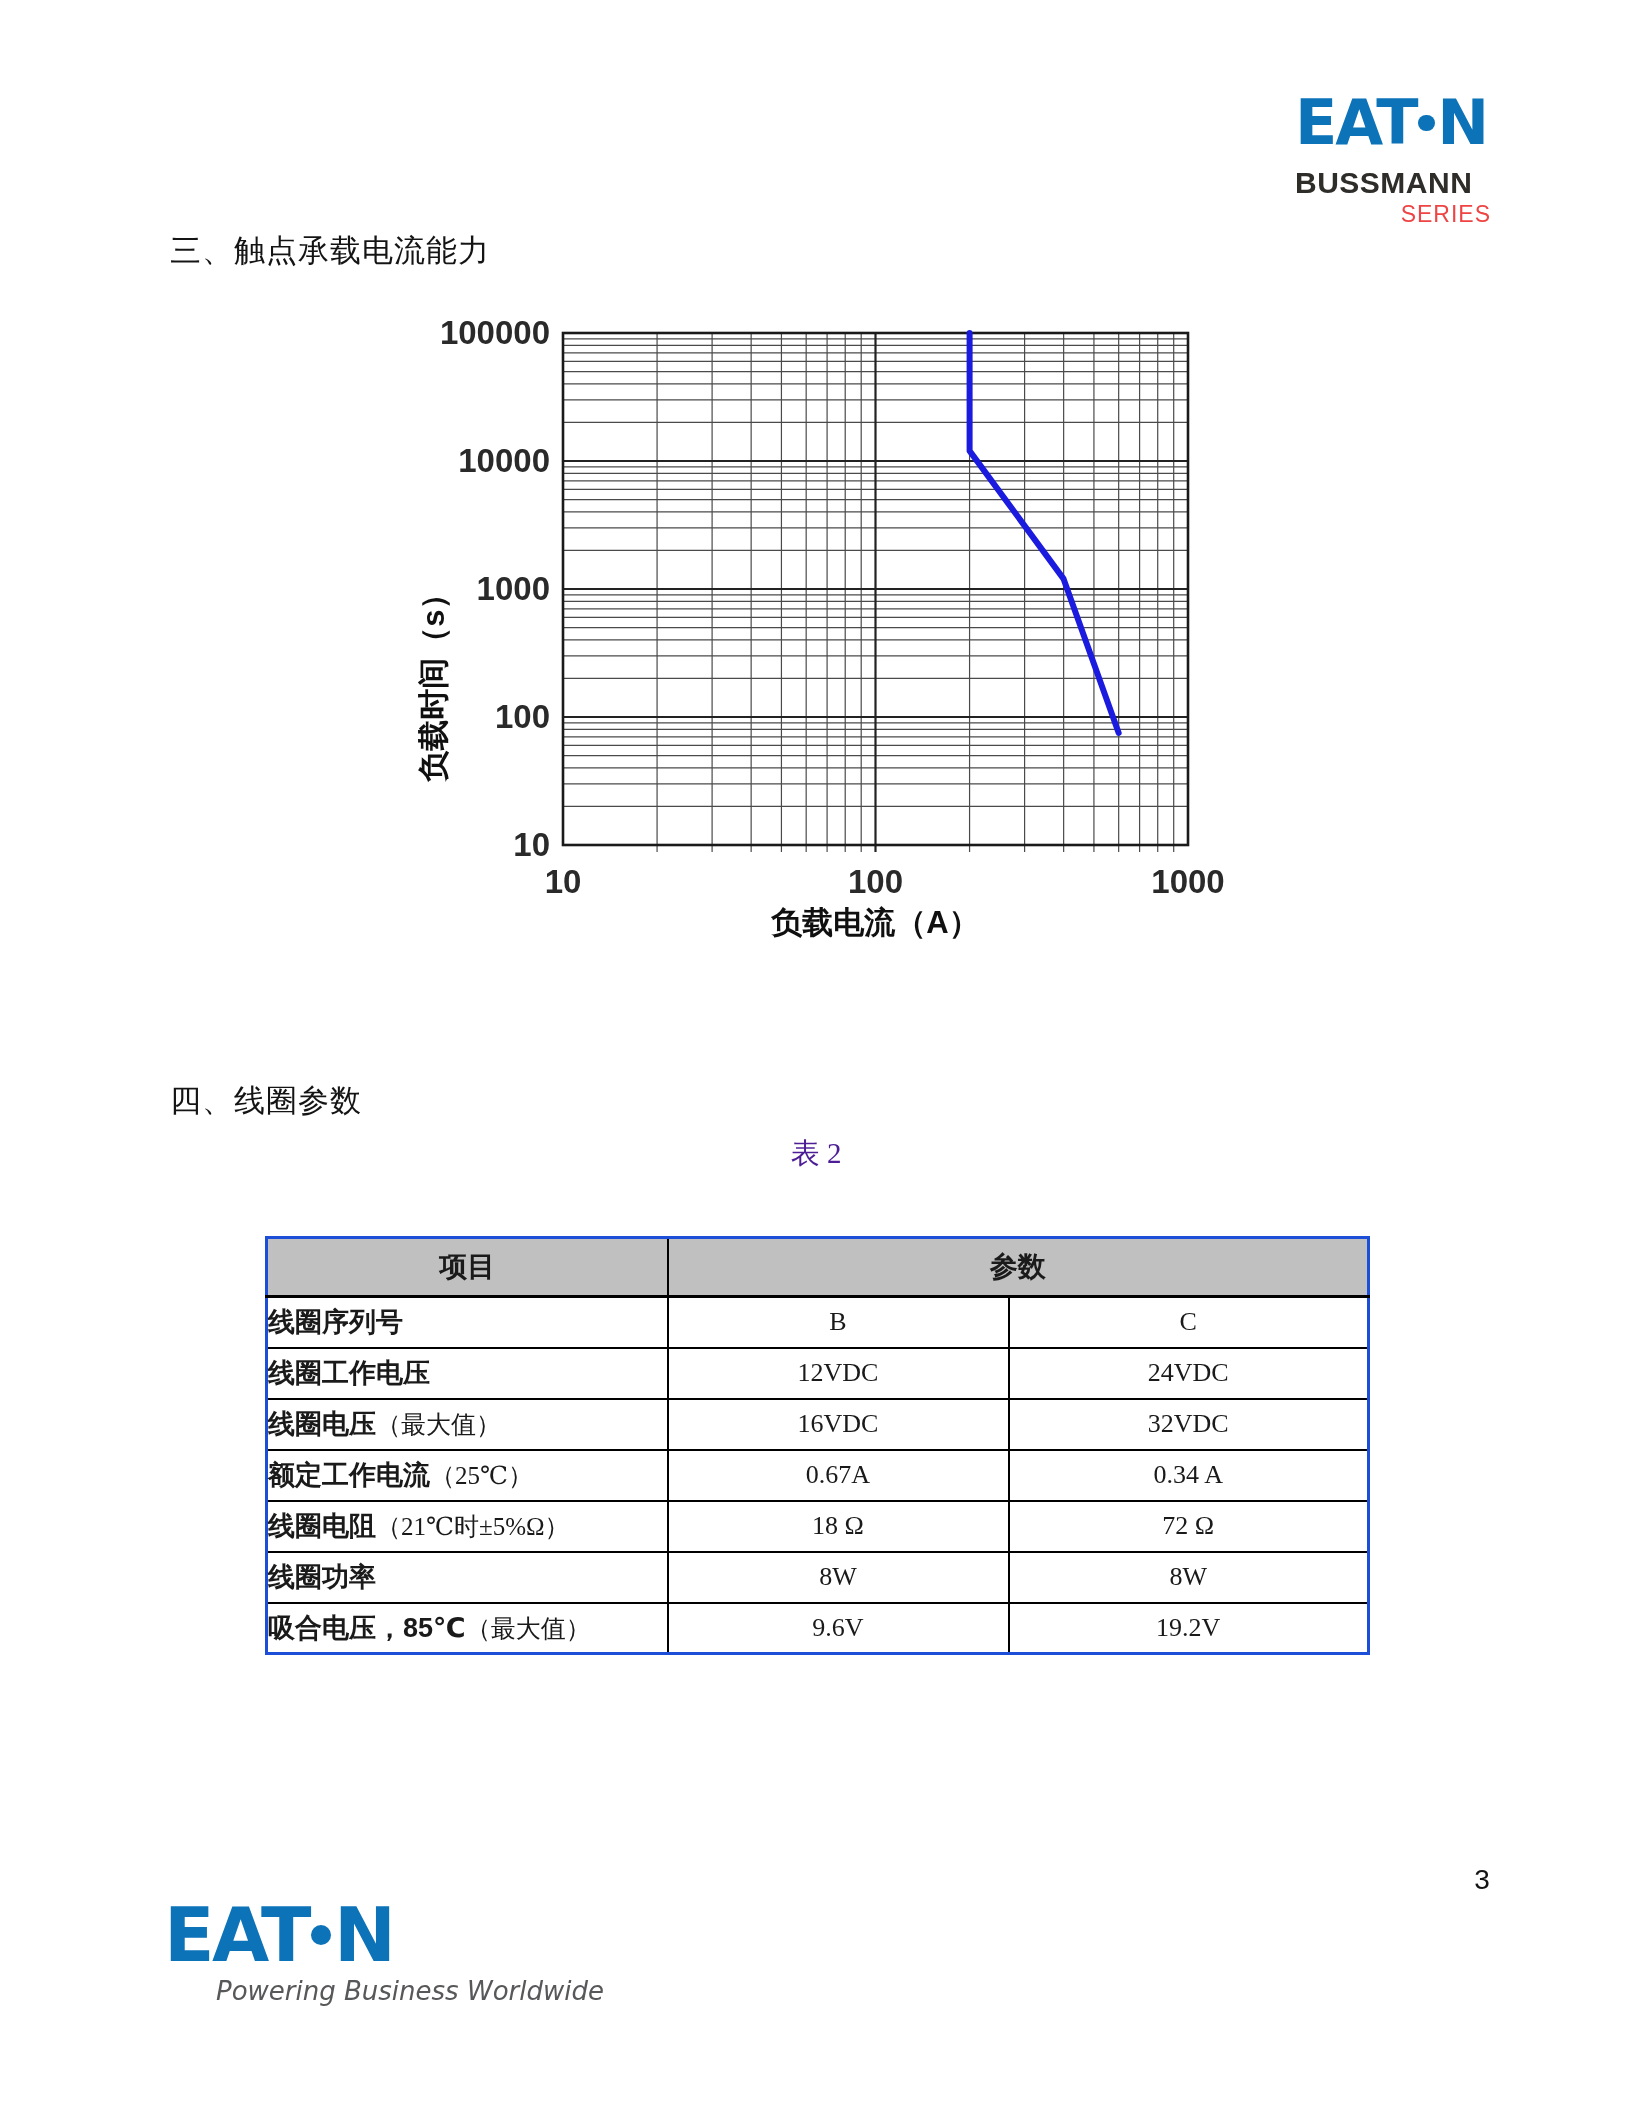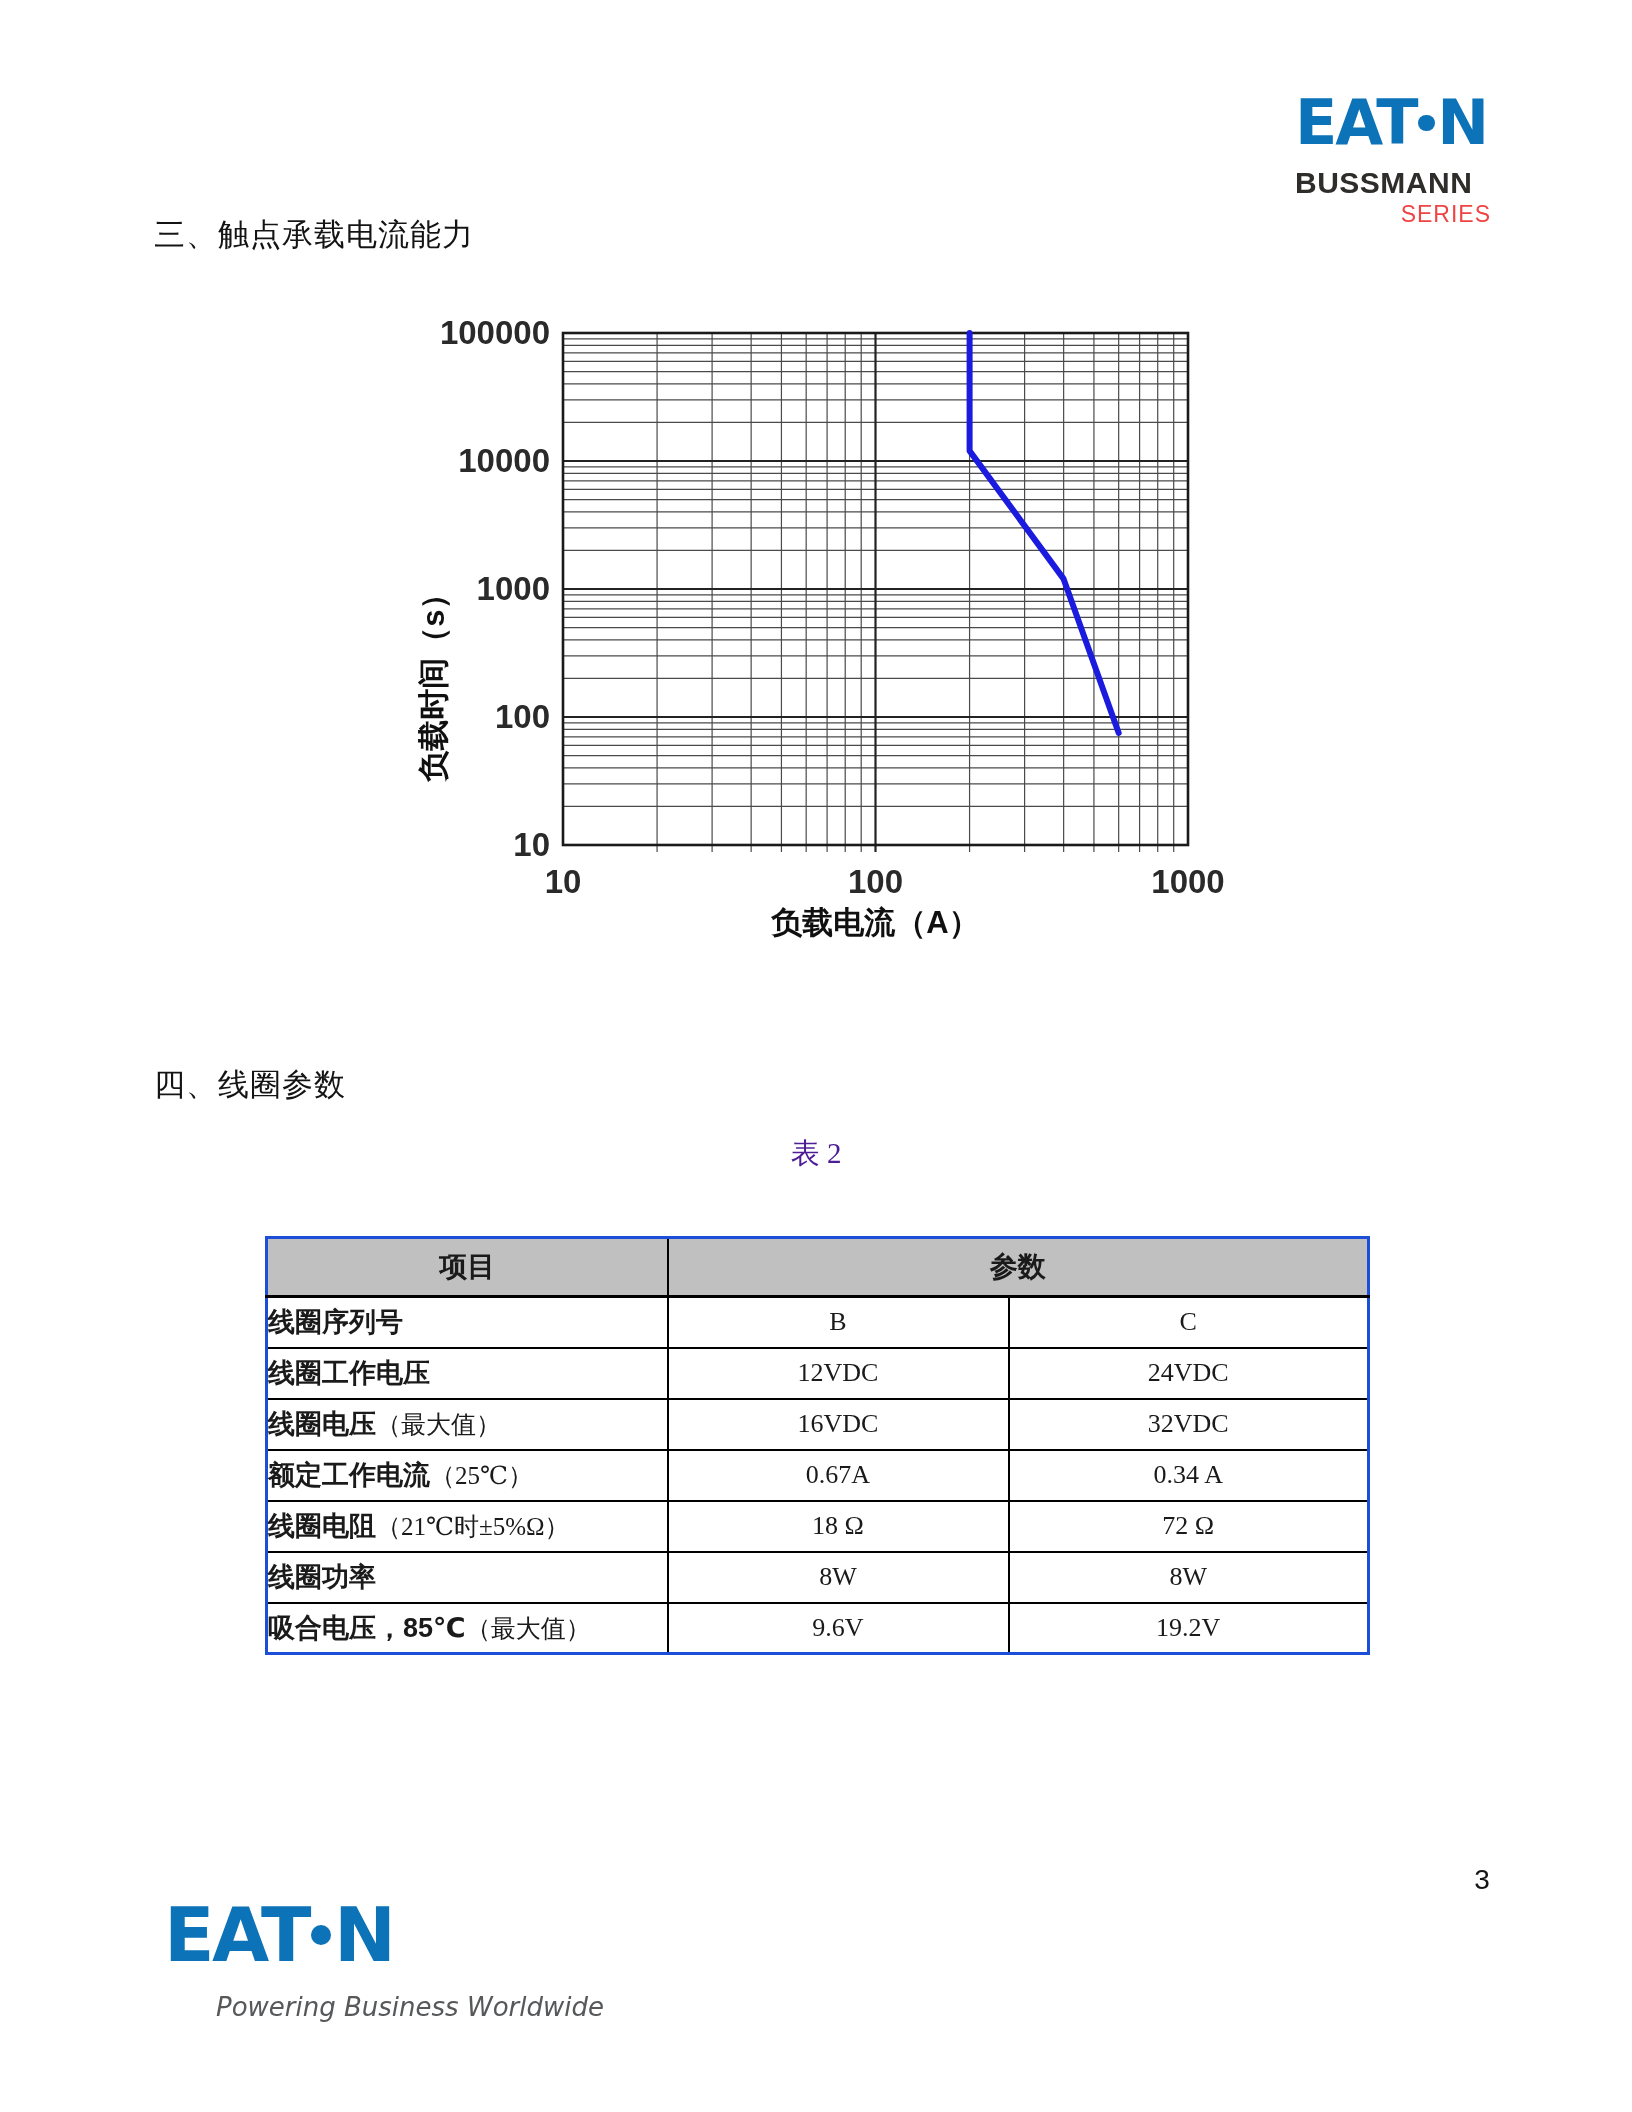--- a/index.html
+++ b/index.html
@@ -10,21 +10,21 @@
   .eaton-word{display:flex;align-items:center;color:#0d73b8;font-weight:900;
               font-family:"DejaVu Sans","Liberation Sans",sans-serif;letter-spacing:-0.035em;line-height:1;}
   .eaton-word .edot{display:inline-block;width:0.27em;height:0.27em;border-radius:50%;
                     background:currentColor;margin:0 0.035em;}
   .brand-top{position:absolute;left:1295px;top:92px;width:196px;display:flex;flex-direction:column;}
   .brand-top .eaton-word{font-size:62px;}
   .bussmann{margin-top:12px;font-size:30px;font-weight:700;color:#2f2d2a;letter-spacing:0.5px;}
   .series{margin-top:1px;font-size:23px;font-weight:500;color:#ef4444;letter-spacing:1px;text-align:right;}
 
   
-  .sec{position:absolute;margin:0;font-family:"Liberation Serif","DejaVu Serif",serif;
+  .sec{position:absolute;margin:16px;font-family:"Liberation Serif","DejaVu Serif",serif;
        font-weight:400;font-size:31px;color:#141414;letter-spacing:1px;}
   .sec3{left:154px;top:214px;}
   .sec4{left:154px;top:1064px;}
 
   
   .chart{position:absolute;left:380px;top:295px;margin:0;}
   text.tick{font:700 33px "Liberation Sans","DejaVu Sans",sans-serif;fill:#2a2a2a;}
   text.axis-title{font:700 31px "Liberation Sans","DejaVu Sans",sans-serif;fill:#101010;}
 
   
@@ -38,21 +38,21 @@
   table.coil tbody tr{height:51px;}
   td.lbl{padding-left:14px;font-size:27px;font-weight:700;vertical-align:middle;}
   td.lbl .note{font-family:"Liberation Serif","DejaVu Serif",serif;font-weight:400;font-size:25px;}
   td.val{text-align:center;vertical-align:middle;
          font-family:"Liberation Serif","DejaVu Serif",serif;font-size:26px;font-weight:400;}
 
   
   .pageno{position:absolute;left:1462px;top:1864px;width:40px;text-align:center;font-size:28px;color:#141414;}
   .brand-bottom{position:absolute;left:164px;top:1898px;}
   .brand-bottom .eaton-word{font-size:74px;}
-  .tagline{margin:20px 0 0 52px;font-style:italic;font-size:26px;color:#57585a;
+  .tagline{margin:4px 0 0 52px;font-style:italic;font-size:26px;color:#57585a;
            font-family:"DejaVu Sans","Liberation Sans",sans-serif;}
 </style>
 </head>
 <body>
 
 <div class="page">
 
   <header class="brand-top">
     <div class="eaton-word">
       <span>EAT</span>

